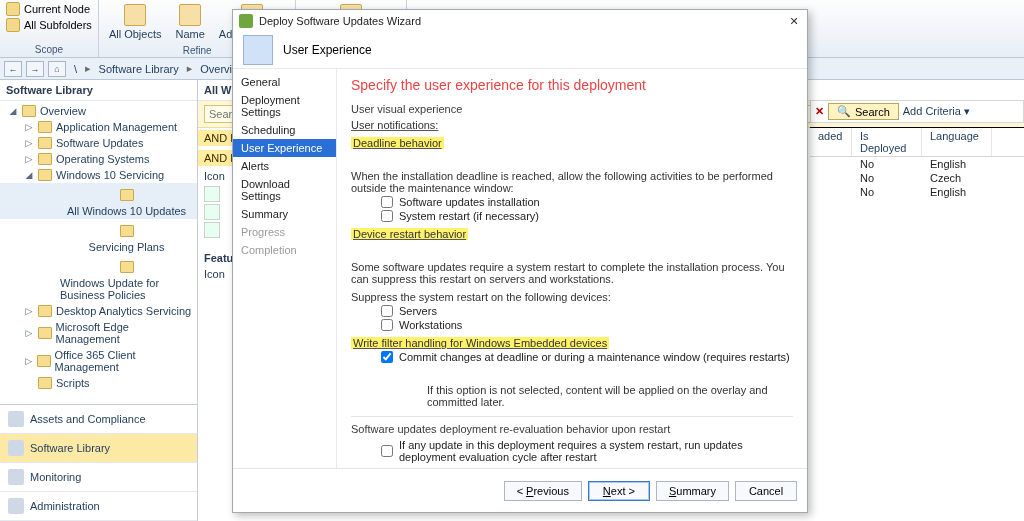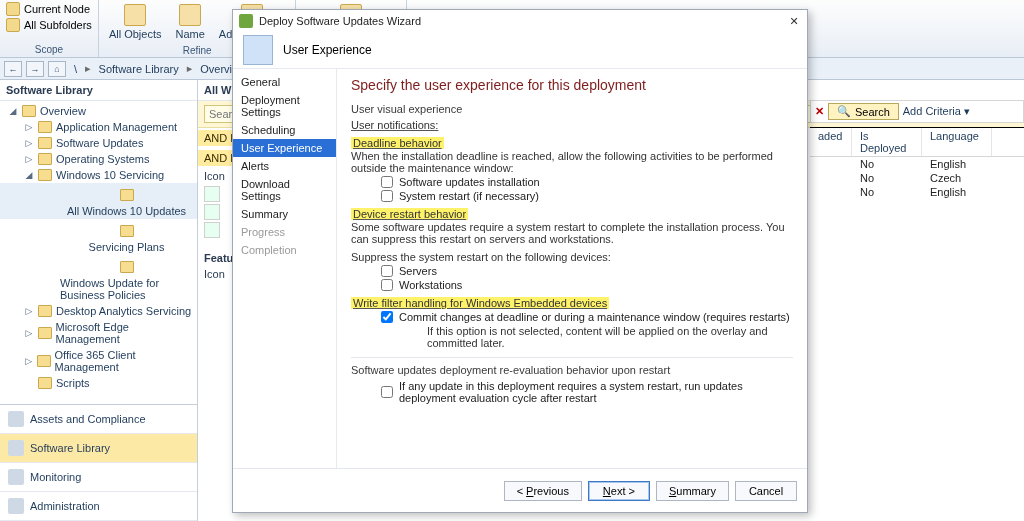--- a/index.html
+++ b/index.html
@@ -54,33 +54,33 @@
 .wizard-title .wicon { width: 14px; height: 14px; background: #6fa63e; border-radius: 2px; }
 .wizard-close { width: 14px; text-align: center; color: #333; cursor: default; }
 .wizard-header { height: 36px; display: flex; align-items: center; gap: 10px; padding: 0 10px; }
 .wizard-header .whicon { width: 30px; height: 30px; background: #cfe2f7; border: 1px solid #9ab4d4; }
 .wizard-body { flex: 1; display: flex; border-top: 1px solid #e6e9ee; min-height: 0; }
 .wizard-nav { width: 104px; border-right: 1px solid #e6e9ee; padding: 4px 0; }
 .wizard-nav div { padding: 3px 8px; color: #222; cursor: default; }
 .wizard-nav .sel { background: #2a6fd6; color: #fff; }
 .wizard-nav .disabled { color: #9a9a9a; }
 .wizard-content { flex: 1; padding: 8px 14px; overflow: auto; color: #222; }
-.wc-title { color: #7f1d1d; font-size: 14px; margin-bottom: 10px; }
+.wc-title { color: #ef4444; font-size: 14px; margin-bottom: 10px; }
 .section-label { margin: 6px 0 4px; color: #3a3a3a; }
 .underlined { text-decoration: underline; text-decoration-color: #555; color: #333; display: inline-block; }
 .highlight { background: #fff26b; display: inline-block; padding: 0 2px; }
 .field-row { display: flex; align-items: center; gap: 11px; margin: 2px 0; }
 .field-label { width: 106px; }
 .field-select { flex: 1; border: 1px solid #b9c2cd; height: 20px; padding: 0 4px; background: #fdfdfd; display: flex; align-items: center; justify-content: space-between; }
 .field-select .chev { color: #555; font-size: 9px; }
 .indent { padding-left: 30px; }
 .indent2 { padding-left: 46px; }
 .cb-row { display: flex; align-items: center; gap: 6px; margin: 2px 0; }
 .cb-row input { width: 12px; height: 12px; }
-.small-note { color: #333; margin-top: 1px; }
+.small-note { color: #333; margin-top: 21px; }
 .divider { border-top: 1px solid #e3e6ec; margin: 8px 0 6px; }
 .wizard-footer { height: 44px; border-top: 1px solid #e3e6ec; display: flex; align-items: center; justify-content: flex-end; gap: 6px; padding: 0 10px; }
 .btn { border: 1px solid #adb6c2; background: #f7f9fc; padding: 3px 12px; min-width: 62px; text-align: center; cursor: default; }
 .btn.primary { border: 1px solid #3d78c6; box-shadow: inset 0 0 0 1px #a7c7ef; }
 .accel { text-decoration: underline; }
 
 
 .right-grid { position: absolute; top: 100px; left: 810px; right: 0; }
 .right-search { display: flex; align-items: center; gap: 4px; background: #fff; border: 1px solid #d6d6d6; padding: 2px 4px; margin-bottom: 4px; }
 .col-head { display: flex; border-top: 1px solid #000000; border-bottom: 1px solid #d6d6d6; }

